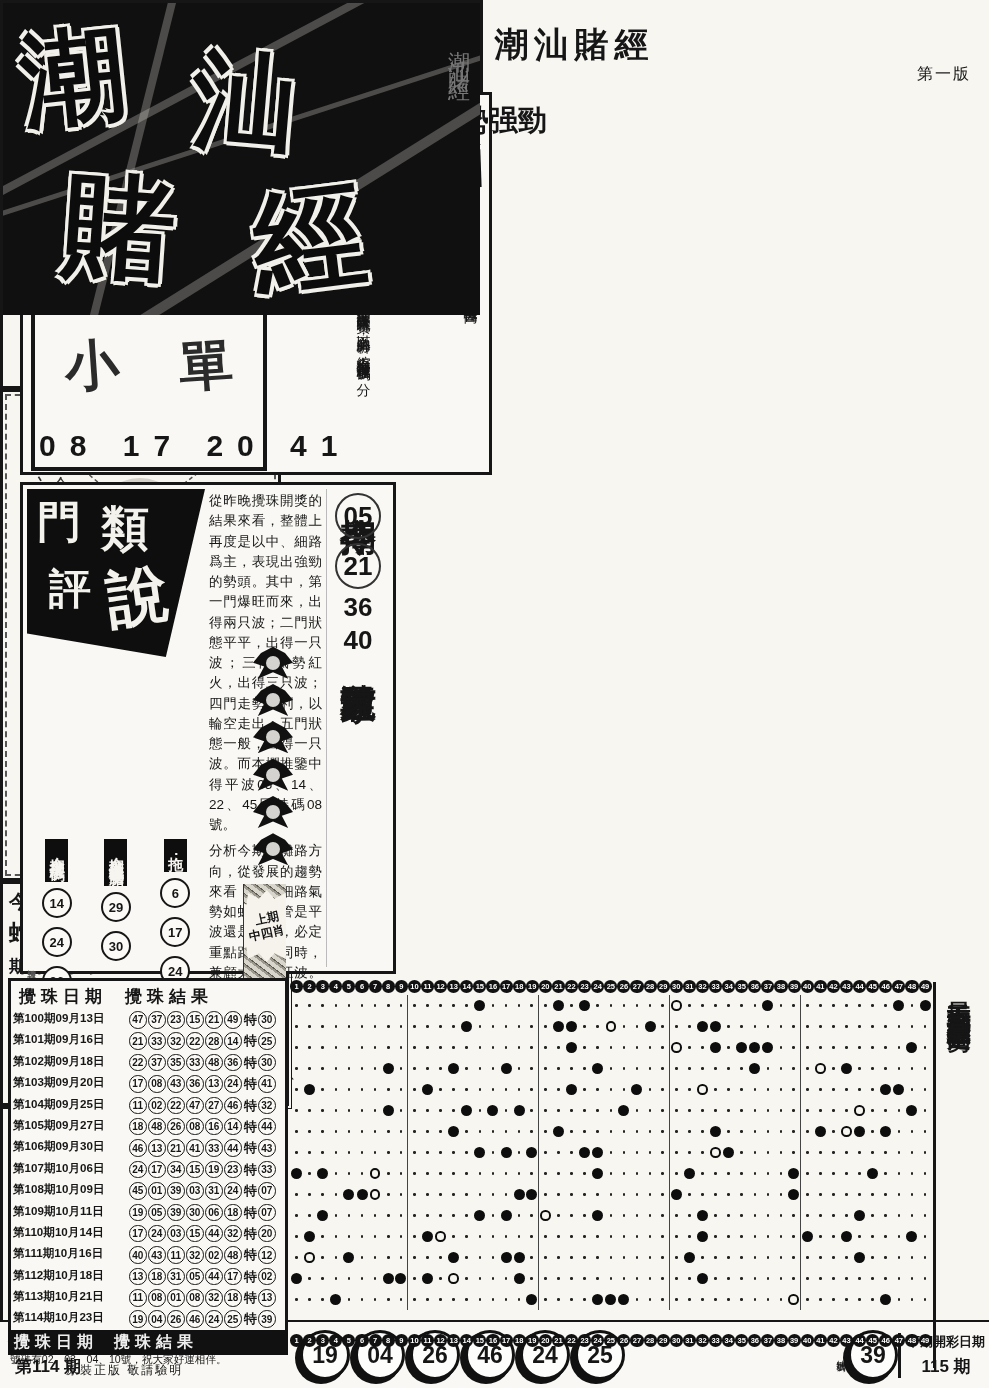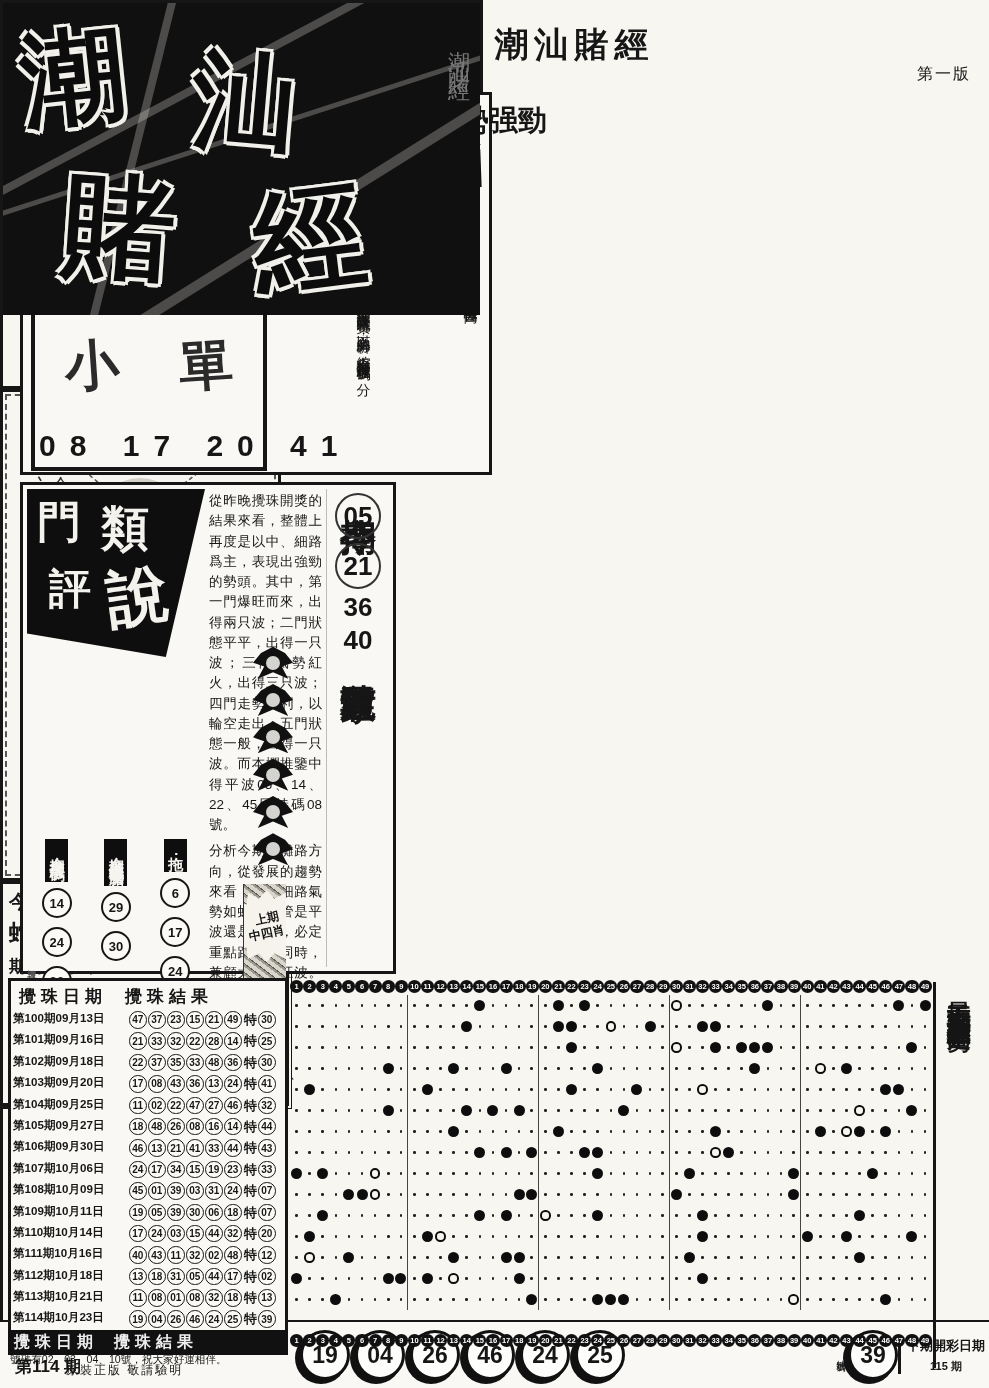--- a/index.html
+++ b/index.html
@@ -49,21 +49,21 @@
   .strip-name{width:88px;text-align:center;}
   .strip-name .l1{font-size:15px;font-weight:bold;letter-spacing:1px;}
   .strip-name .l2{font-size:17px;font-weight:bold;margin-top:4px;}
   .balls{display:flex;align-items:center;gap:5px;flex:1;justify-content:center;}
   .ball{width:44px;height:44px;border:3px solid #111;border-radius:50%;background:#fdfdfb;
         display:flex;align-items:center;justify-content:center;font-size:23px;font-weight:bold;
         box-shadow:-4px 3px 0 1px #111;}
   .sp-label{writing-mode:vertical-rl;font-size:9px;letter-spacing:1px;margin:0 1px;}
   .next{border-left:3px solid #161616;padding-left:6px;width:78px;text-align:center;}
   .next .l1{font-size:13px;font-weight:bold;}
-  .next .l2{font-size:11px;font-weight:bold;margin-top:4px;}
+  .next .l2{font-size:17px;font-weight:bold;margin-top:4px;}
 
   
   .cat{left:20px;top:482px;width:376px;height:492px;padding:4px;display:flex;}
   .cat-main{flex:1;display:flex;flex-direction:column;position:relative;}
   .cat-r1{display:flex;}
   .cat-art{width:178px;height:168px;background:#0e0e0e;clip-path:polygon(0 0,100% 0,78% 100%,0 86%);
            color:#f4f2ec;position:relative;flex-shrink:0;}
   .cat-art span{position:absolute;font-weight:bold;}
   .cat-p{font-size:13.5px;line-height:1.5;padding:2px 4px;text-align:justify;}
   .cat-r2{display:flex;margin-top:2px;}

